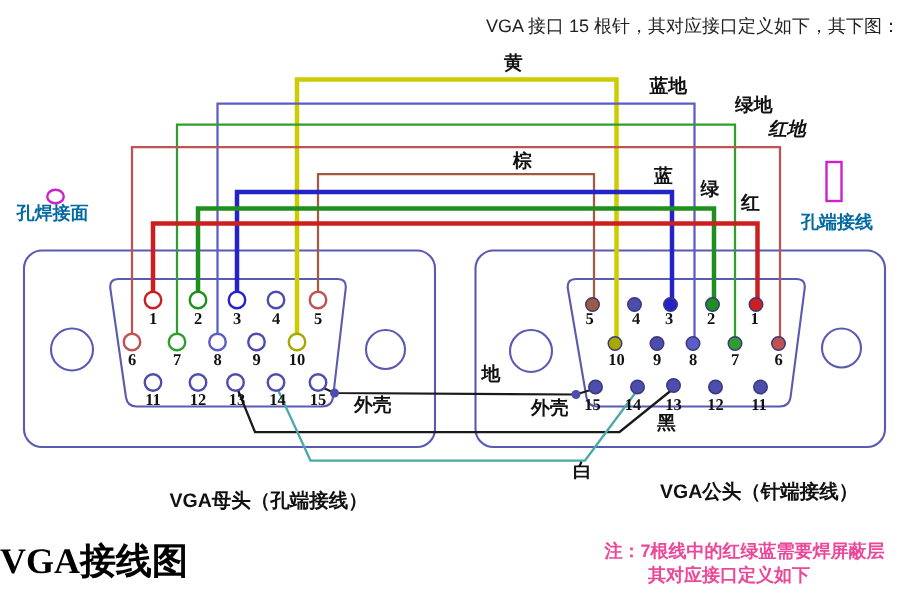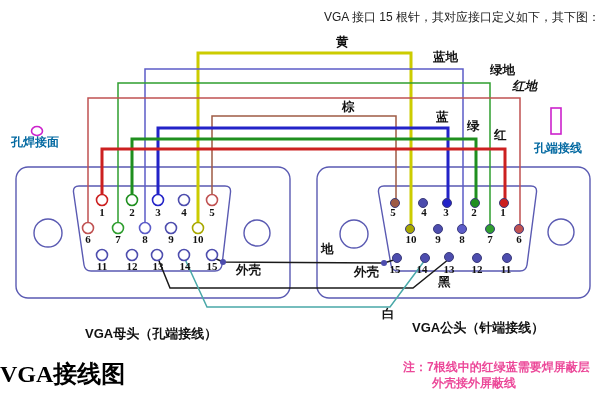--- a/index.html
+++ b/index.html
@@ -2,21 +2,21 @@
 <html><head>
 <meta charset="utf-8">
 <style>
   html,body{margin:0;padding:0;background:#fff;}
   .stage{position:relative;width:600px;height:402px;background:#ffffff;overflow:hidden;
          font-family:"Liberation Sans",sans-serif;}
   .stage svg{position:absolute;left:0;top:0;}
   .lbl{position:absolute;font:bold 12.5px "Liberation Sans",sans-serif;color:#111;white-space:nowrap;line-height:1;}
   .intro{position:absolute;left:0;right:0;top:9px;text-align:right;font:12px "Liberation Sans",sans-serif;color:#222;}
   .face{position:absolute;font:bold 12px "Liberation Sans",sans-serif;color:#0369a1;white-space:nowrap;}
-  .caption{position:absolute;font:bold 13px "Liberation Sans",sans-serif;color:#111;white-space:nowrap;}
+  .caption{position:absolute;font:bold 13px "Liberation Sans",sans-serif;color:#111;white-space:nowrap;margin-left:28px;}
   .note{position:absolute;font:bold 12px "Liberation Sans",sans-serif;color:#ec4899;white-space:nowrap;margin-top:16px;}
   .title{position:absolute;left:0;right:0;top:358px;text-align:left;
          font:bold 24px "Liberation Serif",serif;color:#000;}
   .wire{fill:none;}
   .pinL{fill:#ffffff;stroke-width:1.6;}
   .pinR{stroke:#3a3a7a;stroke-width:1;}
   .pn{font:bold 11px "Liberation Serif",serif;fill:#111;text-anchor:middle;}
   .outline{fill:none;stroke-width:1.4;}
 </style>
 </head>
@@ -136,17 +136,17 @@
   <div class="lbl" style="left:438px;top:276px;">黑</div>
   <div class="lbl" style="left:382px;top:308px;">白</div>
 
   <div class="face" style="left:11px;top:134px;">孔焊接面</div>
   <div class="face" style="left:534px;top:140px;">孔端接线</div>
 
   <div class="caption" style="left:85px;top:325px;">VGA母头（孔端接线）</div>
   <div class="caption" style="left:412px;top:319px;">VGA公头（针端接线）</div>
 
   <div class="note" style="left:403px;top:343px;">注：7根线中的红绿蓝需要焊屏蔽层</div>
-  <div class="note" style="left:432px;top:359px;">外壳接外屏蔽线</div>
+  <div class="note" style="left:432px;top:359px;">其对应接口定义如下</div>
 
   <div class="title">VGA接线图</div>
 
 </div>
 
 </body></html>

